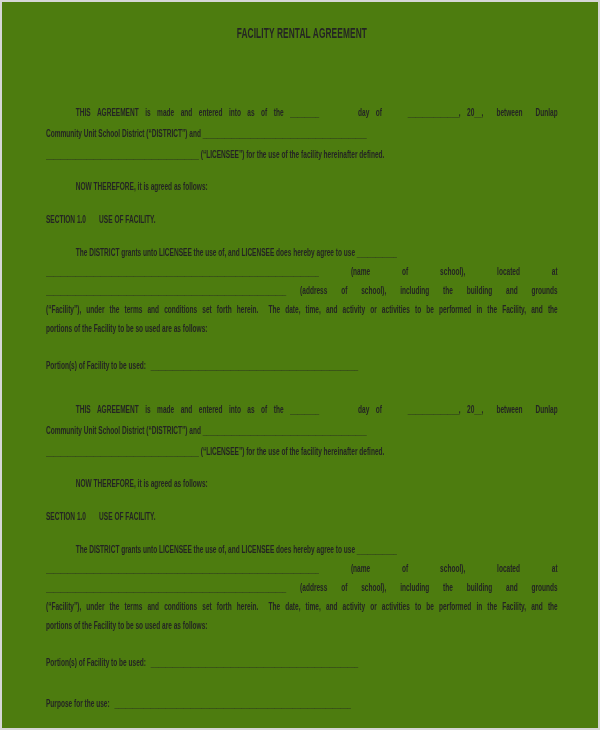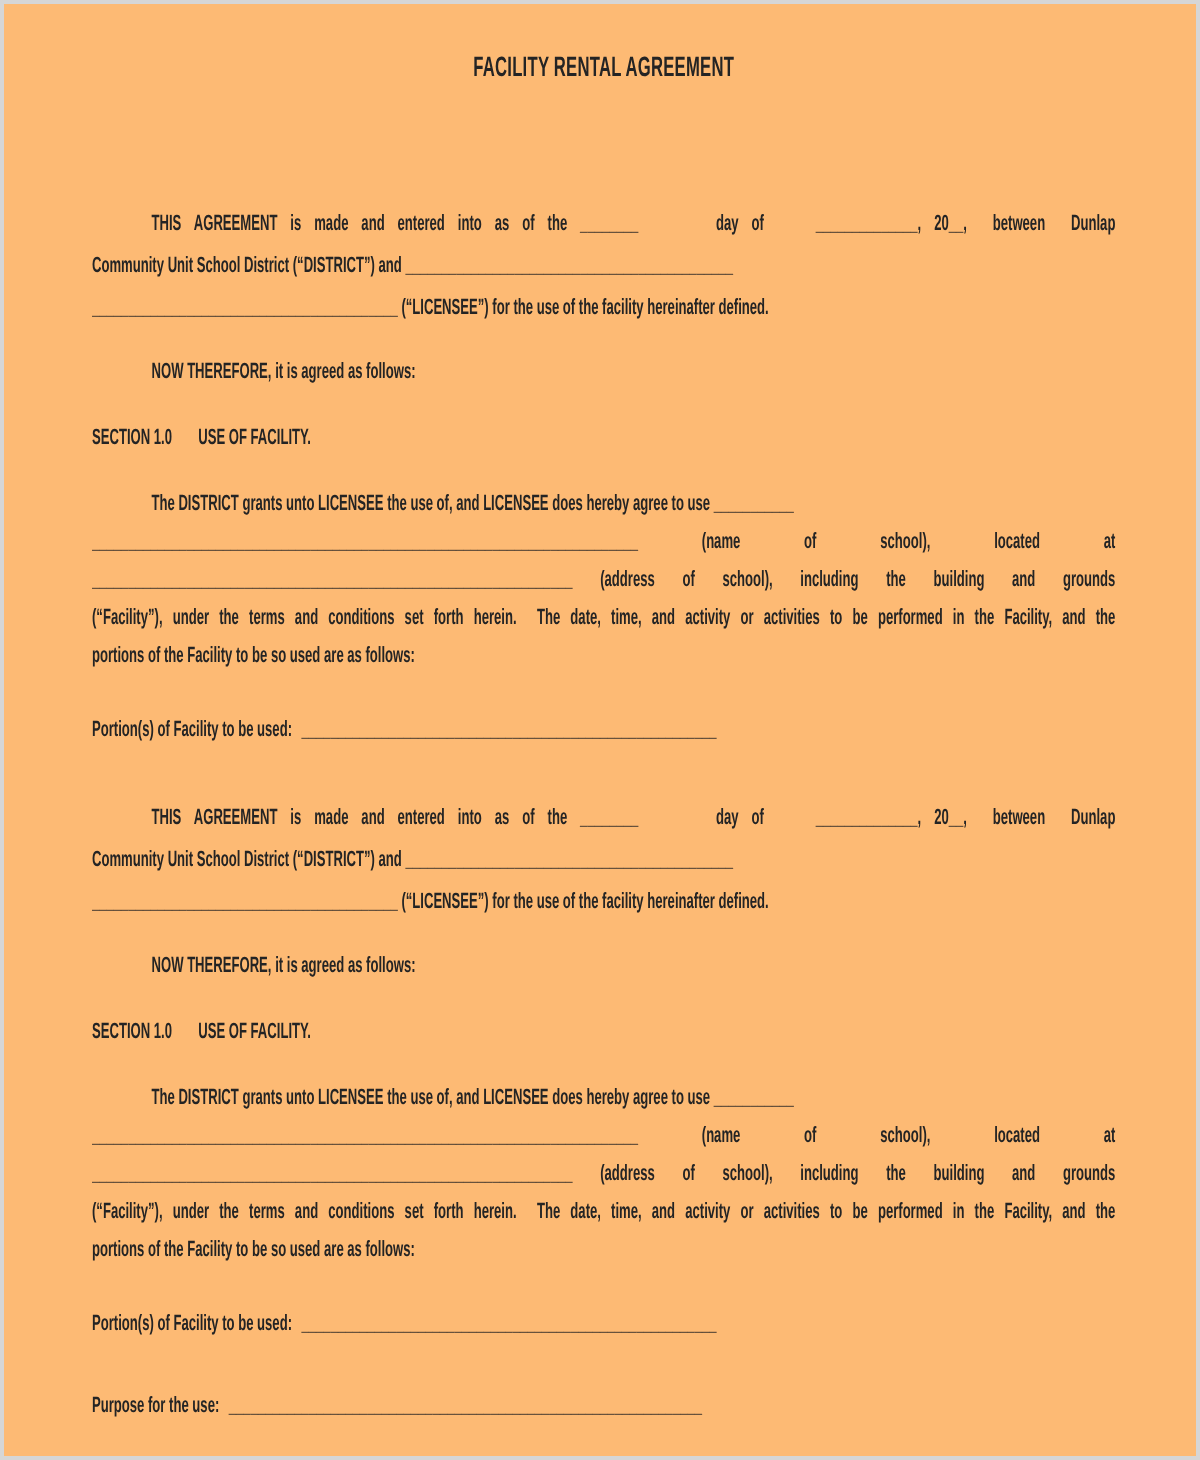--- a/index.html
+++ b/index.html
@@ -3,21 +3,21 @@
 <meta charset="utf-8">
 <style>
   * { margin: 0; padding: 0; box-sizing: border-box; }
   html, body { background: #ffffff; }
   body {
     width: 600px; height: 730px;
     font-family: "Liberation Sans", sans-serif;
   }
   .page {
     width: 600px; height: 730px;
-    background: #fdba74;
+    background: #4d7c0f;
     border: 2px solid #d6d6d6;
     padding: 24px 12px 0 44px;
     overflow: hidden;
     color: #242424;
     font-weight: 700;
     font-size: 11px;
   }
   
   .scale {
     width: 860px;

